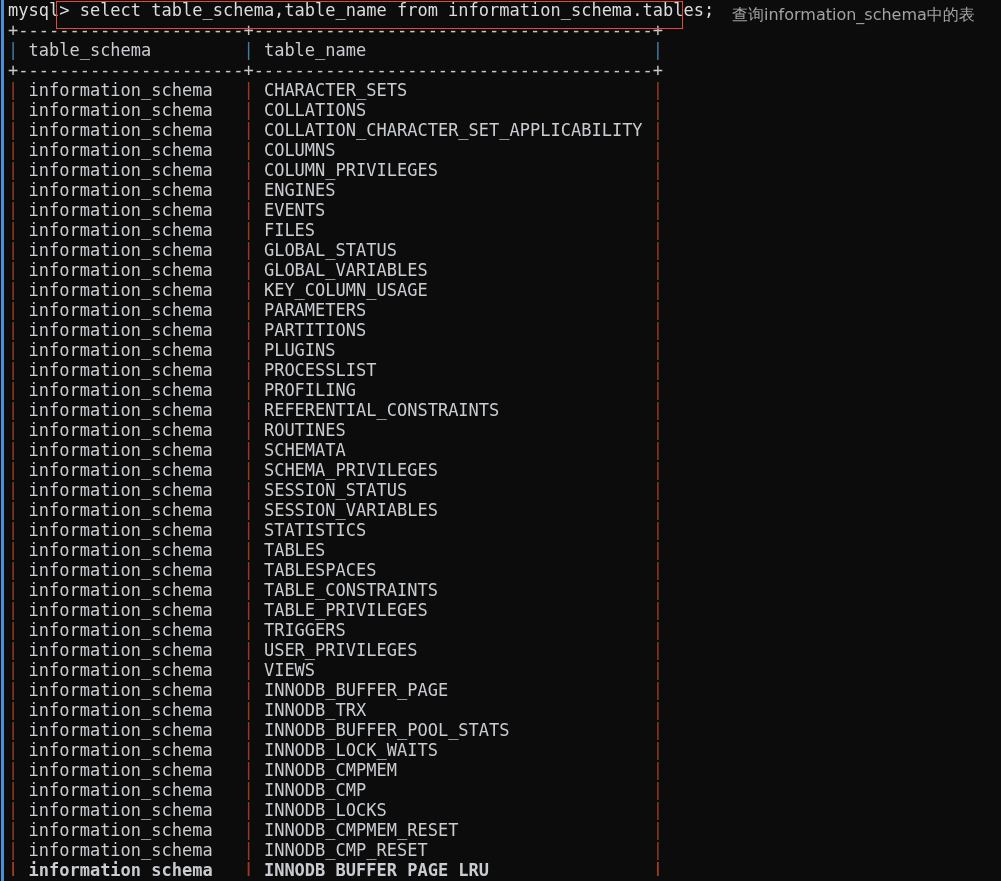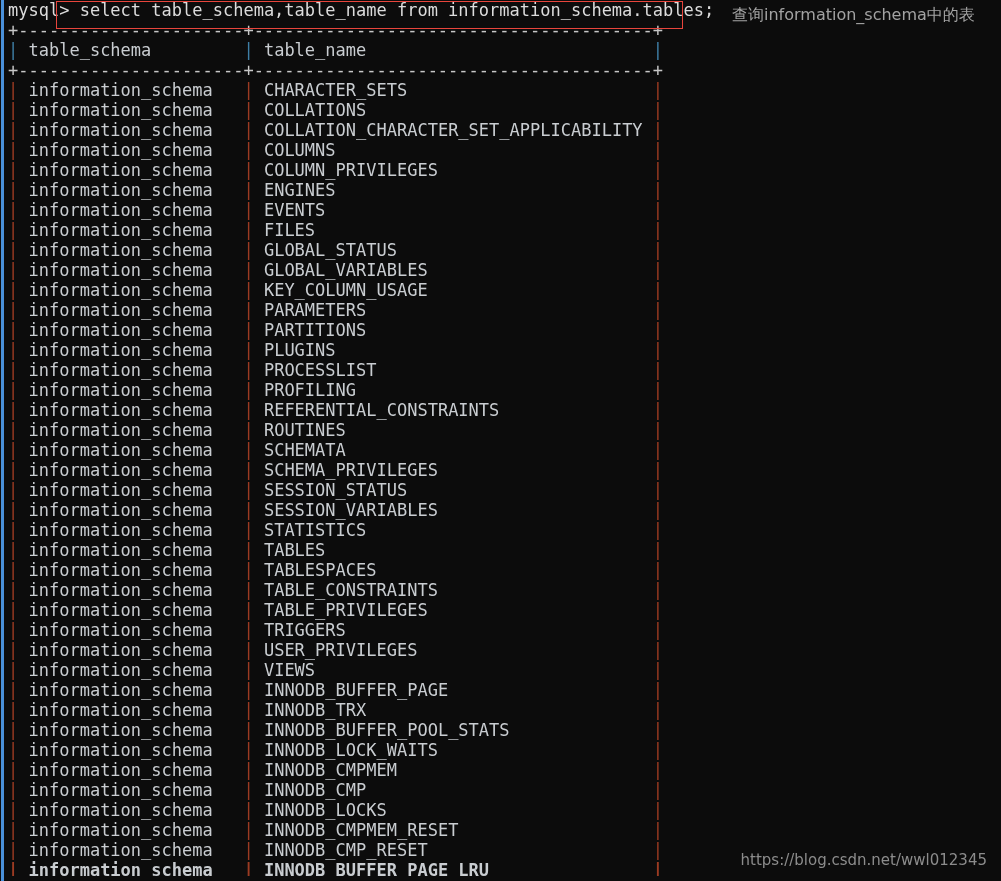--- a/index.html
+++ b/index.html
@@ -114,14 +114,13 @@
   <div class="scroll-strip">
     <div class="scroll-thumb"></div>
   </div>
 
   <div id="console"><div class="row"><span class="prompt">mysql&gt;</span><span class="prompt"> select table_schema,table_name from information_schema.tables;</span></div><div class="row"><span class="rule">+----------------------+---------------------------------------+</span></div><div class="row"><span class="pipe-head">|</span><span class="cell"> table_schema         </span><span class="pipe-head">|</span><span class="cell"> table_name                            </span><span class="pipe-head">|</span></div><div class="row"><span class="rule">+----------------------+---------------------------------------+</span></div><div class="row"><span class="pipe-body">|</span><span class="cell"> information_schema   </span><span class="pipe-body">|</span><span class="cell"> CHARACTER_SETS                        </span><span class="pipe-body">|</span></div><div class="row"><span class="pipe-body">|</span><span class="cell"> information_schema   </span><span class="pipe-body">|</span><span class="cell"> COLLATIONS                            </span><span class="pipe-body">|</span></div><div class="row"><span class="pipe-body">|</span><span class="cell"> information_schema   </span><span class="pipe-body">|</span><span class="cell"> COLLATION_CHARACTER_SET_APPLICABILITY </span><span class="pipe-body">|</span></div><div class="row"><span class="pipe-body">|</span><span class="cell"> information_schema   </span><span class="pipe-body">|</span><span class="cell"> COLUMNS                               </span><span class="pipe-body">|</span></div><div class="row"><span class="pipe-body">|</span><span class="cell"> information_schema   </span><span class="pipe-body">|</span><span class="cell"> COLUMN_PRIVILEGES                     </span><span class="pipe-body">|</span></div><div class="row"><span class="pipe-body">|</span><span class="cell"> information_schema   </span><span class="pipe-body">|</span><span class="cell"> ENGINES                               </span><span class="pipe-body">|</span></div><div class="row"><span class="pipe-body">|</span><span class="cell"> information_schema   </span><span class="pipe-body">|</span><span class="cell"> EVENTS                                </span><span class="pipe-body">|</span></div><div class="row"><span class="pipe-body">|</span><span class="cell"> information_schema   </span><span class="pipe-body">|</span><span class="cell"> FILES                                 </span><span class="pipe-body">|</span></div><div class="row"><span class="pipe-body">|</span><span class="cell"> information_schema   </span><span class="pipe-body">|</span><span class="cell"> GLOBAL_STATUS                         </span><span class="pipe-body">|</span></div><div class="row"><span class="pipe-body">|</span><span class="cell"> information_schema   </span><span class="pipe-body">|</span><span class="cell"> GLOBAL_VARIABLES                      </span><span class="pipe-body">|</span></div><div class="row"><span class="pipe-body">|</span><span class="cell"> information_schema   </span><span class="pipe-body">|</span><span class="cell"> KEY_COLUMN_USAGE                      </span><span class="pipe-body">|</span></div><div class="row"><span class="pipe-body">|</span><span class="cell"> information_schema   </span><span class="pipe-body">|</span><span class="cell"> PARAMETERS                            </span><span class="pipe-body">|</span></div><div class="row"><span class="pipe-body">|</span><span class="cell"> information_schema   </span><span class="pipe-body">|</span><span class="cell"> PARTITIONS                            </span><span class="pipe-body">|</span></div><div class="row"><span class="pipe-body">|</span><span class="cell"> information_schema   </span><span class="pipe-body">|</span><span class="cell"> PLUGINS                               </span><span class="pipe-body">|</span></div><div class="row"><span class="pipe-body">|</span><span class="cell"> information_schema   </span><span class="pipe-body">|</span><span class="cell"> PROCESSLIST                           </span><span class="pipe-body">|</span></div><div class="row"><span class="pipe-body">|</span><span class="cell"> information_schema   </span><span class="pipe-body">|</span><span class="cell"> PROFILING                             </span><span class="pipe-body">|</span></div><div class="row"><span class="pipe-body">|</span><span class="cell"> information_schema   </span><span class="pipe-body">|</span><span class="cell"> REFERENTIAL_CONSTRAINTS               </span><span class="pipe-body">|</span></div><div class="row"><span class="pipe-body">|</span><span class="cell"> information_schema   </span><span class="pipe-body">|</span><span class="cell"> ROUTINES                              </span><span class="pipe-body">|</span></div><div class="row"><span class="pipe-body">|</span><span class="cell"> information_schema   </span><span class="pipe-body">|</span><span class="cell"> SCHEMATA                              </span><span class="pipe-body">|</span></div><div class="row"><span class="pipe-body">|</span><span class="cell"> information_schema   </span><span class="pipe-body">|</span><span class="cell"> SCHEMA_PRIVILEGES                     </span><span class="pipe-body">|</span></div><div class="row"><span class="pipe-body">|</span><span class="cell"> information_schema   </span><span class="pipe-body">|</span><span class="cell"> SESSION_STATUS                        </span><span class="pipe-body">|</span></div><div class="row"><span class="pipe-body">|</span><span class="cell"> information_schema   </span><span class="pipe-body">|</span><span class="cell"> SESSION_VARIABLES                     </span><span class="pipe-body">|</span></div><div class="row"><span class="pipe-body">|</span><span class="cell"> information_schema   </span><span class="pipe-body">|</span><span class="cell"> STATISTICS                            </span><span class="pipe-body">|</span></div><div class="row"><span class="pipe-body">|</span><span class="cell"> information_schema   </span><span class="pipe-body">|</span><span class="cell"> TABLES                                </span><span class="pipe-body">|</span></div><div class="row"><span class="pipe-body">|</span><span class="cell"> information_schema   </span><span class="pipe-body">|</span><span class="cell"> TABLESPACES                           </span><span class="pipe-body">|</span></div><div class="row"><span class="pipe-body">|</span><span class="cell"> information_schema   </span><span class="pipe-body">|</span><span class="cell"> TABLE_CONSTRAINTS                     </span><span class="pipe-body">|</span></div><div class="row"><span class="pipe-body">|</span><span class="cell"> information_schema   </span><span class="pipe-body">|</span><span class="cell"> TABLE_PRIVILEGES                      </span><span class="pipe-body">|</span></div><div class="row"><span class="pipe-body">|</span><span class="cell"> information_schema   </span><span class="pipe-body">|</span><span class="cell"> TRIGGERS                              </span><span class="pipe-body">|</span></div><div class="row"><span class="pipe-body">|</span><span class="cell"> information_schema   </span><span class="pipe-body">|</span><span class="cell"> USER_PRIVILEGES                       </span><span class="pipe-body">|</span></div><div class="row"><span class="pipe-body">|</span><span class="cell"> information_schema   </span><span class="pipe-body">|</span><span class="cell"> VIEWS                                 </span><span class="pipe-body">|</span></div><div class="row"><span class="pipe-body">|</span><span class="cell"> information_schema   </span><span class="pipe-body">|</span><span class="cell"> INNODB_BUFFER_PAGE                    </span><span class="pipe-body">|</span></div><div class="row"><span class="pipe-body">|</span><span class="cell"> information_schema   </span><span class="pipe-body">|</span><span class="cell"> INNODB_TRX                            </span><span class="pipe-body">|</span></div><div class="row"><span class="pipe-body">|</span><span class="cell"> information_schema   </span><span class="pipe-body">|</span><span class="cell"> INNODB_BUFFER_POOL_STATS              </span><span class="pipe-body">|</span></div><div class="row"><span class="pipe-body">|</span><span class="cell"> information_schema   </span><span class="pipe-body">|</span><span class="cell"> INNODB_LOCK_WAITS                     </span><span class="pipe-body">|</span></div><div class="row"><span class="pipe-body">|</span><span class="cell"> information_schema   </span><span class="pipe-body">|</span><span class="cell"> INNODB_CMPMEM                         </span><span class="pipe-body">|</span></div><div class="row"><span class="pipe-body">|</span><span class="cell"> information_schema   </span><span class="pipe-body">|</span><span class="cell"> INNODB_CMP                            </span><span class="pipe-body">|</span></div><div class="row"><span class="pipe-body">|</span><span class="cell"> information_schema   </span><span class="pipe-body">|</span><span class="cell"> INNODB_LOCKS                          </span><span class="pipe-body">|</span></div><div class="row"><span class="pipe-body">|</span><span class="cell"> information_schema   </span><span class="pipe-body">|</span><span class="cell"> INNODB_CMPMEM_RESET                   </span><span class="pipe-body">|</span></div><div class="row"><span class="pipe-body">|</span><span class="cell"> information_schema   </span><span class="pipe-body">|</span><span class="cell"> INNODB_CMP_RESET                      </span><span class="pipe-body">|</span></div><div class="row clipped"><span class="pipe-body">|</span><span class="cell"> information_schema   </span><span class="pipe-body">|</span><span class="cell"> INNODB_BUFFER_PAGE_LRU                </span><span class="pipe-body">|</span></div></div>
 
   <div class="query-box"></div>
 
   <div class="annotation">查询information_schema中的表</div>
 
-  <div class="watermark">https://blog.csdn.net/wwl012345</div>
 </div>
 
 </body></html>

